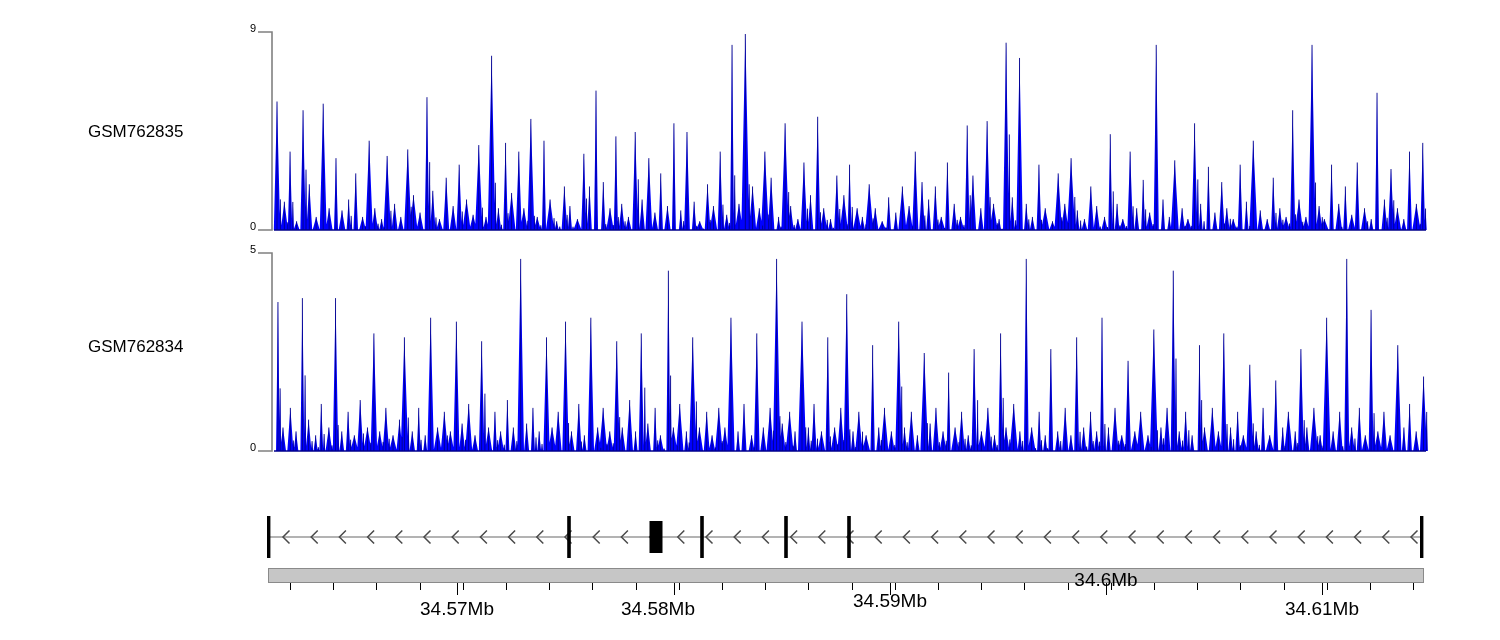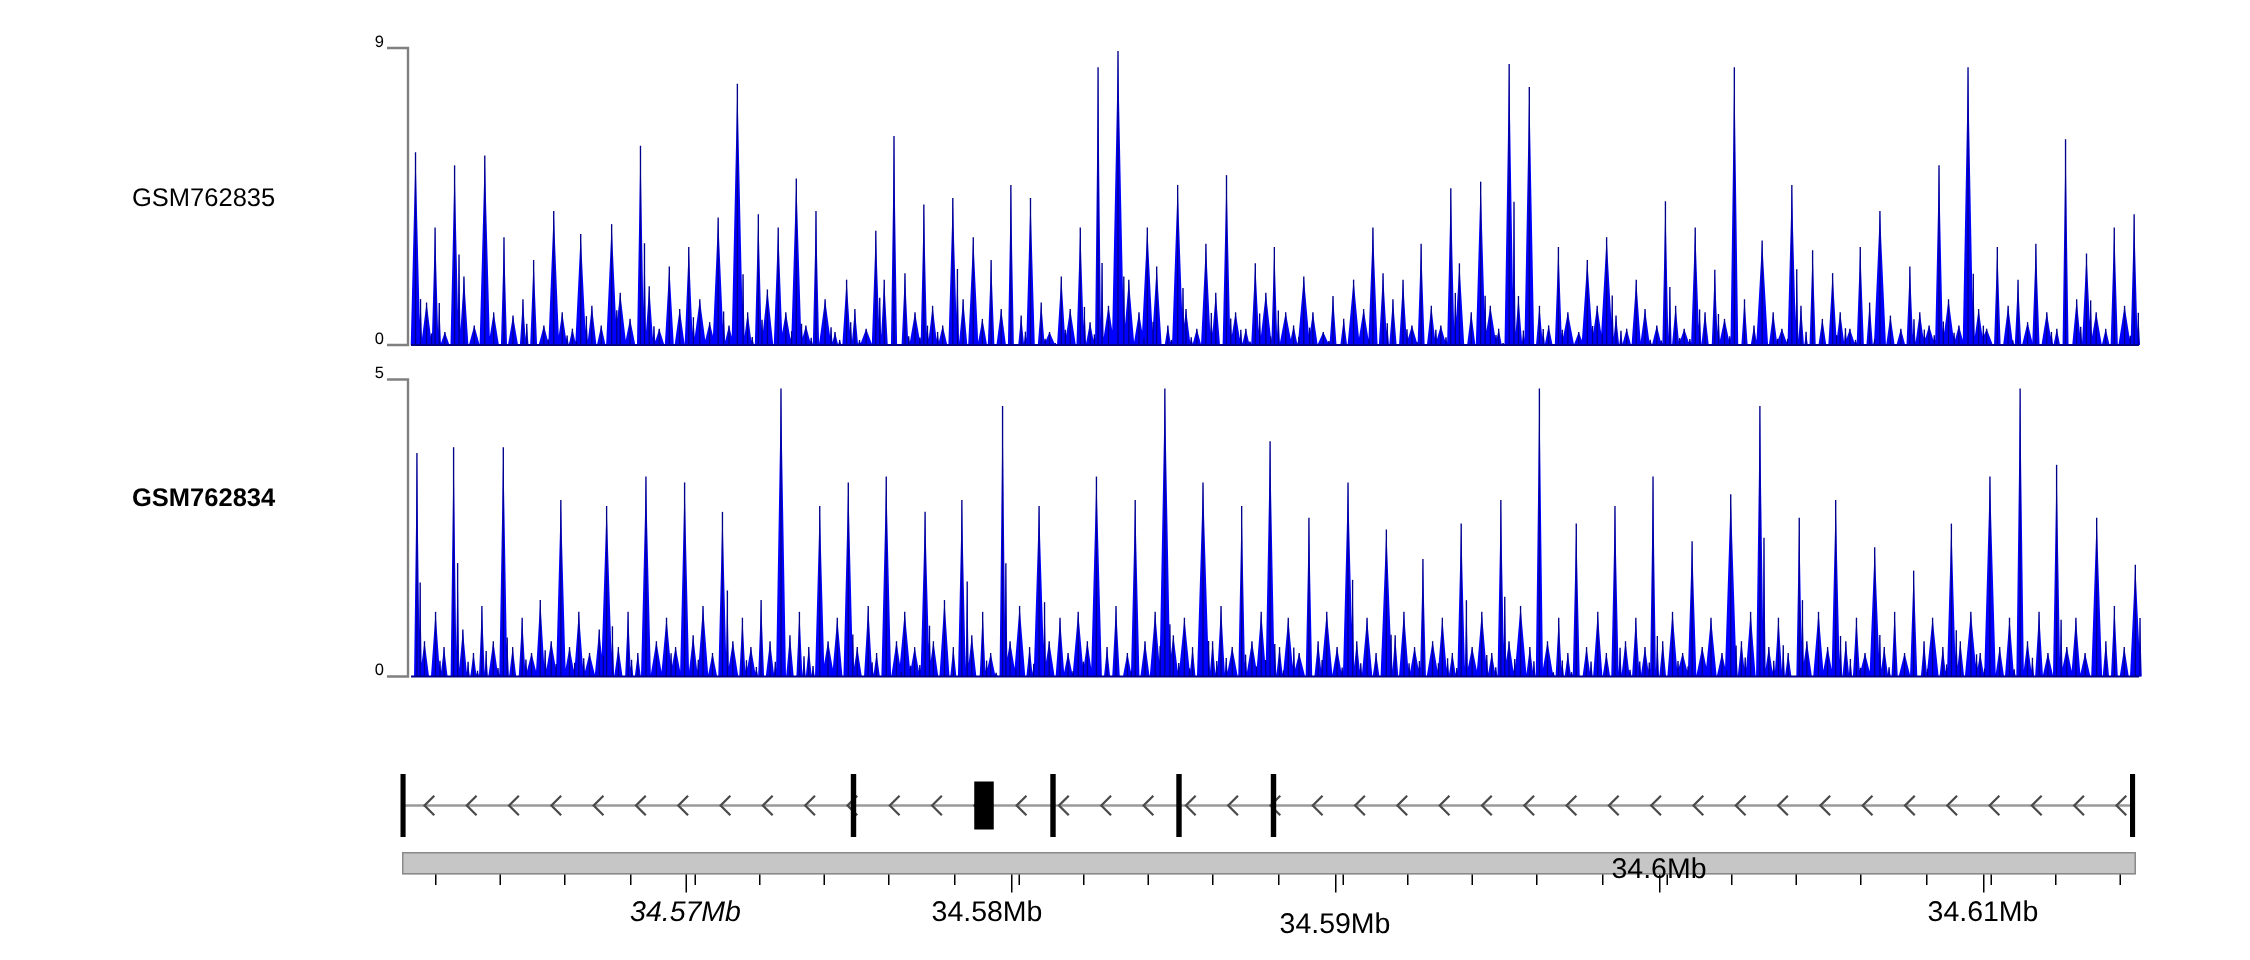--- a/index.html
+++ b/index.html
@@ -354,21 +354,21 @@
         <line x1="1403.80" y1="219.11" x2="1403.80" y2="230" stroke="#00008b" stroke-width="0.9"></line>
         <line x1="1409.50" y1="151.60" x2="1409.50" y2="230" stroke="#00008b" stroke-width="0.9"></line>
         <line x1="1416.38" y1="203.87" x2="1416.38" y2="230" stroke="#00008b" stroke-width="0.9"></line>
         <line x1="1420.19" y1="223.76" x2="1420.19" y2="230" stroke="#00008b" stroke-width="0.9"></line>
         <line x1="1422.76" y1="142.89" x2="1422.76" y2="230" stroke="#00008b" stroke-width="0.9"></line>
         <line x1="1425.54" y1="208.53" x2="1425.54" y2="230" stroke="#00008b" stroke-width="0.9"></line>
         <line x1="274" y1="230" x2="1426" y2="230" stroke="#00008b" stroke-width="1.4"></line>
       </g>
   </svg>
 
-  <div class="track-label" style="left:88px; top:322px;font-weight:bold;">GSM762834</div>
+  <div class="track-label" style="left:88px; top:337px;">GSM762834</div>
 
   <div class="axis-num" style="left:234px; top:243px; width:22px;">5</div>
   <div class="axis-num" style="left:234px; top:441px; width:22px;">0</div>
 
   <svg class="track" style="left:0px; top:0px;" width="1500" height="470">
     <path d="M 258 253 L 272 253 L 272 451 L 258 451" fill="none" stroke="#808080" stroke-width="1.6"></path>
     <g id="cov2">
         <path d="M 274 451 L 276.03 451.00 L 277.96 302.04 L 279.88 451.00 L 278.96 451.00 L 280.11 388.36 L 281.26 451.00 L 279.95 451.00 L 282.99 427.48 L 286.03 451.00 L 287.30 451.00 L 290.37 407.88 L 293.44 451.00 L 292.16 451.00 L 293.31 440.44 L 294.46 451.00 L 293.68 451.00 L 296.03 431.40 L 298.37 451.00 L 300.39 451.00 L 302.40 298.12 L 304.40 451.00 L 303.93 451.00 L 305.09 375.39 L 306.24 451.00 L 305.69 451.00 L 308.58 419.64 L 311.48 451.00 L 310.89 451.00 L 312.05 441.14 L 313.20 451.00 L 313.52 451.00 L 315.65 435.32 L 317.78 451.00 L 317.19 451.00 L 318.34 447.15 L 319.49 451.00 L 319.31 451.00 L 321.27 403.96 L 323.23 451.00 L 322.96 451.00 L 324.11 434.04 L 325.27 451.00 L 325.53 451.00 L 328.88 427.48 L 332.22 451.00 L 330.84 451.00 L 331.99 445.33 L 333.14 451.00 L 332.84 451.00 L 335.53 298.12 L 338.22 451.00 L 336.97 451.00 L 338.12 424.95 L 339.28 451.00 L 339.41 451.00 L 341.78 431.40 L 344.15 451.00 L 345.81 451.00 L 348.10 411.80 L 350.40 451.00 L 349.46 451.00 L 350.61 439.67 L 351.76 451.00 L 350.41 451.00 L 354.35 435.32 L 358.29 451.00 L 357.13 451.00 L 360.19 400.04 L 363.25 451.00 L 362.28 451.00 L 363.44 433.45 L 364.59 451.00 L 363.47 451.00 L 367.48 427.48 L 371.50 451.00 L 369.63 451.00 L 370.78 442.69 L 371.93 451.00 L 370.64 451.00 L 373.90 333.40 L 377.17 451.00 L 376.11 451.00 L 379.69 431.40 L 383.27 451.00 L 381.93 451.00 L 383.08 441.86 L 384.23 451.00 L 382.64 451.00 L 385.88 407.88 L 389.13 451.00 L 388.00 451.00 L 389.15 438.78 L 390.30 451.00 L 389.15 451.00 L 393.02 435.32 L 396.90 451.00 L 396.43 451.00 L 399.48 419.64 L 402.53 451.00 L 401.01 451.00 L 402.17 437.07 L 403.32 451.00 L 400.66 451.00 L 404.41 337.32 L 408.16 451.00 L 407.14 451.00 L 408.29 417.53 L 409.45 451.00 L 409.47 451.00 L 412.25 431.40 L 415.03 451.00 L 416.73 451.00 L 418.71 407.88 L 420.69 451.00 L 419.89 451.00 L 421.04 439.86 L 422.20 451.00 L 423.20 451.00 L 425.20 435.32 L 427.19 451.00 L 427.34 451.00 L 430.63 317.72 L 433.92 451.00 L 433.63 451.00 L 437.59 427.48 L 441.54 451.00 L 440.72 451.00 L 444.34 411.80 L 447.96 451.00 L 446.22 451.00 L 447.38 435.44 L 448.53 451.00 L 446.64 451.00 L 450.40 431.40 L 454.15 451.00 L 453.36 451.00 L 456.40 321.64 L 459.45 451.00 L 458.95 451.00 L 462.09 423.56 L 465.23 451.00 L 464.39 451.00 L 465.54 439.77 L 466.69 451.00 L 465.11 451.00 L 468.68 403.96 L 472.25 451.00 L 471.91 451.00 L 475.00 435.32 L 478.09 451.00 L 478.85 451.00 L 481.64 341.24 L 484.43 451.00 L 483.75 451.00 L 484.91 393.64 L 486.06 451.00 L 484.93 451.00 L 488.57 427.48 L 492.20 451.00 L 492.83 451.00 L 494.95 411.80 L 497.06 451.00 L 496.49 451.00 L 497.64 440.15 L 498.79 451.00 L 497.25 451.00 L 500.60 431.40 L 503.96 451.00 L 503.11 451.00 L 504.26 444.66 L 505.41 451.00 L 505.42 451.00 L 507.40 400.04 L 509.39 451.00 L 510.52 451.00 L 513.36 427.48 L 516.20 451.00 L 515.72 451.00 L 516.87 441.12 L 518.02 451.00 L 517.31 451.00 L 520.66 258.92 L 524.01 451.00 L 524.10 451.00 L 526.62 423.56 L 529.14 451.00 L 530.93 451.00 L 532.94 407.88 L 534.95 451.00 L 534.85 451.00 L 536.00 437.42 L 537.15 451.00 L 537.21 451.00 L 539.17 431.40 L 541.13 451.00 L 540.87 451.00 L 542.02 443.96 L 543.17 451.00 L 543.33 451.00 L 546.50 337.32 L 549.67 451.00 L 548.00 451.00 L 552.05 427.48 L 556.11 451.00 L 554.73 451.00 L 558.19 411.80 L 561.64 451.00 L 562.30 451.00 L 565.52 321.64 L 568.75 451.00 L 567.39 451.00 L 568.54 423.05 L 569.69 451.00 L 568.44 451.00 L 571.49 431.40 L 574.54 451.00 L 576.01 451.00 L 578.80 403.96 L 581.58 451.00 L 580.23 451.00 L 581.38 441.52 L 582.53 451.00 L 582.20 451.00 L 584.39 435.32 L 586.57 451.00 L 587.59 451.00 L 590.83 317.72 L 594.06 451.00 L 594.14 451.00 L 597.66 427.48 L 601.19 451.00 L 599.63 451.00 L 600.78 447.81 L 601.93 451.00 L 599.18 451.00 L 603.15 407.88 L 607.12 451.00 L 605.81 451.00 L 606.96 443.80 L 608.11 451.00 L 606.29 451.00 L 609.77 431.40 L 613.25 451.00 L 612.08 451.00 L 613.23 443.27 L 614.38 451.00 L 613.68 451.00 L 616.72 341.24 L 619.76 451.00 L 618.51 451.00 L 619.66 417.11 L 620.81 451.00 L 619.03 451.00 L 622.27 427.48 L 625.50 451.00 L 626.30 451.00 L 629.65 400.04 L 633.00 451.00 L 633.53 451.00 L 635.56 431.40 L 637.58 451.00 L 638.62 451.00 L 641.25 333.40 L 643.88 451.00 L 643.64 451.00 L 644.79 387.63 L 645.94 451.00 L 644.83 451.00 L 647.86 423.56 L 650.90 451.00 L 653.11 451.00 L 655.11 407.88 L 657.10 451.00 L 656.57 451.00 L 657.72 440.35 L 658.87 451.00 L 657.20 451.00 L 660.44 435.32 L 663.68 451.00 L 662.94 451.00 L 664.10 448.54 L 665.25 451.00 L 666.34 451.00 L 668.38 270.68 L 670.41 451.00 L 669.43 451.00 L 670.58 375.54 L 671.74 451.00 L 669.45 451.00 L 673.39 427.48 L 677.34 451.00 L 676.15 451.00 L 677.30 445.59 L 678.46 451.00 L 675.94 451.00 L 679.73 403.96 L 683.52 451.00 L 684.25 451.00 L 686.39 431.40 L 688.53 451.00 L 687.99 451.00 L 689.14 442.45 L 690.29 451.00 L 689.08 451.00 L 692.71 337.32 L 696.34 451.00 L 695.22 451.00 L 696.37 401.44 L 697.53 451.00 L 695.83 451.00 L 699.45 427.48 L 703.08 451.00 L 703.75 451.00 L 706.68 411.80 L 709.62 451.00 L 708.85 451.00 L 712.06 435.32 L 715.27 451.00 L 714.25 451.00 L 715.40 447.36 L 716.56 451.00 L 714.99 451.00 L 718.79 407.88 L 722.59 451.00 L 721.07 451.00 L 722.22 441.08 L 723.37 451.00 L 721.55 451.00 L 724.91 427.48 L 728.27 451.00 L 727.31 451.00 L 730.96 317.72 L 734.61 451.00 L 735.99 451.00 L 738.03 431.40 L 740.07 451.00 L 741.49 451.00 L 744.01 403.96 L 746.53 451.00 L 748.62 451.00 L 751.58 435.32 L 754.55 451.00 L 753.07 451.00 L 754.23 447.43 L 755.38 451.00 L 753.94 451.00 L 756.79 333.40 L 759.63 451.00 L 760.28 451.00 L 763.33 427.48 L 766.38 451.00 L 766.50 451.00 L 770.10 407.88 L 773.70 451.00 L 772.28 451.00 L 773.43 430.62 L 774.58 451.00 L 772.93 451.00 L 776.58 258.92 L 780.23 451.00 L 778.78 451.00 L 779.93 416.15 L 781.08 451.00 L 778.85 451.00 L 782.24 423.56 L 785.64 451.00 L 784.70 451.00 L 785.85 442.00 L 787.00 451.00 L 785.71 451.00 L 789.61 411.80 L 793.51 451.00 L 791.92 451.00 L 793.08 445.63 L 794.23 451.00 L 793.05 451.00 L 795.03 431.40 L 797.02 451.00 L 797.97 451.00 L 802.00 321.64 L 806.04 451.00 L 804.58 451.00 L 805.73 427.32 L 806.88 451.00 L 806.39 451.00 L 808.39 427.48 L 810.39 451.00 L 810.04 451.00 L 811.19 440.71 L 812.35 451.00 L 811.38 451.00 L 814.02 403.96 L 816.67 451.00 L 816.34 451.00 L 817.50 438.62 L 818.65 451.00 L 817.78 451.00 L 821.48 431.40 L 825.18 451.00 L 825.50 451.00 L 827.78 337.32 L 830.07 451.00 L 829.23 451.00 L 830.38 436.40 L 831.53 451.00 L 830.84 451.00 L 834.63 427.48 L 838.43 451.00 L 836.58 451.00 L 837.73 444.26 L 838.88 451.00 L 837.38 451.00 L 840.79 407.88 L 844.19 451.00 L 842.64 451.00 L 843.80 440.07 L 844.95 451.00 L 843.70 451.00 L 846.72 294.20 L 849.74 451.00 L 848.70 451.00 L 849.85 429.38 L 851.00 451.00 L 850.83 451.00 L 853.02 431.40 L 855.21 451.00 L 854.51 451.00 L 855.66 446.94 L 856.82 451.00 L 855.24 451.00 L 858.84 411.80 L 862.43 451.00 L 861.38 451.00 L 862.53 431.66 L 863.68 451.00 L 862.12 451.00 L 866.10 435.32 L 870.08 451.00 L 870.45 451.00 L 872.63 345.16 L 874.82 451.00 L 876.26 451.00 L 878.74 427.48 L 881.22 451.00 L 880.27 451.00 L 881.42 440.06 L 882.57 451.00 L 880.61 451.00 L 884.49 407.88 L 888.37 451.00 L 888.08 451.00 L 891.39 431.40 L 894.71 451.00 L 893.61 451.00 L 894.76 444.94 L 895.91 451.00 L 895.27 451.00 L 898.68 321.64 L 902.09 451.00 L 900.57 451.00 L 901.72 386.56 L 902.87 451.00 L 902.06 451.00 L 904.52 427.48 L 906.98 451.00 L 906.01 451.00 L 907.16 442.22 L 908.31 451.00 L 907.82 451.00 L 911.36 411.80 L 914.90 451.00 L 915.12 451.00 L 917.38 435.32 L 919.63 451.00 L 920.37 451.00 L 924.24 353.00 L 928.10 451.00 L 926.21 451.00 L 927.36 423.12 L 928.51 451.00 L 928.02 451.00 L 930.11 423.56 L 932.21 451.00 L 932.66 451.00 L 935.95 407.88 L 939.25 451.00 L 938.22 451.00 L 939.37 442.16 L 940.52 451.00 L 939.51 451.00 L 943.04 431.40 L 946.57 451.00 L 945.10 451.00 L 946.26 440.73 L 947.41 451.00 L 946.62 451.00 L 948.62 372.60 L 950.62 451.00 L 951.14 451.00 L 955.07 427.48 L 958.99 451.00 L 957.79 451.00 L 958.94 442.17 L 960.09 451.00 L 958.36 451.00 L 961.57 411.80 L 964.79 451.00 L 963.89 451.00 L 965.05 438.84 L 966.20 451.00 L 965.78 451.00 L 968.23 435.32 L 970.68 451.00 L 970.06 451.00 L 971.21 445.30 L 972.36 451.00 L 971.50 451.00 L 974.12 349.08 L 976.74 451.00 L 976.45 451.00 L 977.60 400.14 L 978.75 451.00 L 977.46 451.00 L 981.43 431.40 L 985.40 451.00 L 984.25 451.00 L 987.87 407.88 L 991.49 451.00 L 990.03 451.00 L 991.18 436.68 L 992.33 451.00 L 991.84 451.00 L 994.50 435.32 L 997.16 451.00 L 996.02 451.00 L 997.18 444.89 L 998.33 451.00 L 998.30 451.00 L 1000.58 333.40 L 1002.86 451.00 L 1002.02 451.00 L 1003.18 397.90 L 1004.33 451.00 L 1002.55 451.00 L 1006.02 427.48 L 1009.48 451.00 L 1008.67 451.00 L 1009.83 439.40 L 1010.98 451.00 L 1009.64 451.00 L 1013.70 403.96 L 1017.75 451.00 L 1017.42 451.00 L 1019.90 431.40 L 1022.38 451.00 L 1021.46 451.00 L 1022.61 440.91 L 1023.76 451.00 L 1023.85 451.00 L 1026.26 258.92 L 1028.68 451.00 L 1027.75 451.00 L 1031.66 427.48 L 1035.57 451.00 L 1034.43 451.00 L 1035.58 448.13 L 1036.73 451.00 L 1037.05 451.00 L 1039.15 411.80 L 1041.26 451.00 L 1040.38 451.00 L 1041.53 440.26 L 1042.68 451.00 L 1043.09 451.00 L 1045.23 435.32 L 1047.36 451.00 L 1046.56 451.00 L 1047.71 448.08 L 1048.86 451.00 L 1048.50 451.00 L 1050.84 349.08 L 1053.17 451.00 L 1055.04 451.00 L 1057.70 431.40 L 1060.35 451.00 L 1059.54 451.00 L 1060.69 441.08 L 1061.84 451.00 L 1062.08 451.00 L 1065.18 407.88 L 1068.28 451.00 L 1068.40 451.00 L 1070.91 435.32 L 1073.42 451.00 L 1074.18 451.00 L 1076.65 337.32 L 1079.12 451.00 L 1078.89 451.00 L 1080.04 431.82 L 1081.19 451.00 L 1080.89 451.00 L 1083.67 427.48 L 1086.46 451.00 L 1085.51 451.00 L 1086.66 446.53 L 1087.81 451.00 L 1088.03 451.00 L 1090.56 411.80 L 1093.09 451.00 L 1092.00 451.00 L 1093.16 441.05 L 1094.31 451.00 L 1093.82 451.00 L 1096.65 431.40 L 1099.49 451.00 L 1098.37 451.00 L 1099.52 441.64 L 1100.68 451.00 L 1100.01 451.00 L 1102.01 317.72 L 1104.00 451.00 L 1103.74 451.00 L 1104.90 423.97 L 1106.05 451.00 L 1106.22 451.00 L 1108.47 427.48 L 1110.73 451.00 L 1111.54 451.00 L 1115.01 407.88 L 1118.48 451.00 L 1117.52 451.00 L 1118.67 440.70 L 1119.82 451.00 L 1117.69 451.00 L 1121.75 435.32 L 1125.81 451.00 L 1124.24 451.00 L 1125.39 444.09 L 1126.55 451.00 L 1125.18 451.00 L 1128.06 360.84 L 1130.94 451.00 L 1130.79 451.00 L 1134.82 431.40 L 1138.85 451.00 L 1136.87 451.00 L 1140.66 411.80 L 1144.46 451.00 L 1144.52 451.00 L 1147.98 435.32 L 1151.45 451.00 L 1149.99 451.00 L 1151.14 446.79 L 1152.30 451.00 L 1149.86 451.00 L 1153.83 329.48 L 1157.79 451.00 L 1156.21 451.00 L 1157.37 430.27 L 1158.52 451.00 L 1158.50 451.00 L 1160.96 427.48 L 1163.42 451.00 L 1162.32 451.00 L 1163.47 438.34 L 1164.62 451.00 L 1163.69 451.00 L 1167.07 407.88 L 1170.44 451.00 L 1170.71 451.00 L 1173.27 270.68 L 1175.83 451.00 L 1174.84 451.00 L 1175.99 358.55 L 1177.14 451.00 L 1176.32 451.00 L 1179.23 431.40 L 1182.13 451.00 L 1181.35 451.00 L 1182.50 440.58 L 1183.65 451.00 L 1183.08 451.00 L 1185.62 411.80 L 1188.17 451.00 L 1187.68 451.00 L 1188.83 430.21 L 1189.98 451.00 L 1189.96 451.00 L 1192.12 435.32 L 1194.27 451.00 L 1197.56 451.00 L 1199.49 345.16 L 1201.41 451.00 L 1200.48 451.00 L 1201.63 400.09 L 1202.78 451.00 L 1201.19 451.00 L 1204.56 427.48 L 1207.93 451.00 L 1208.79 451.00 L 1212.34 407.88 L 1215.89 451.00 L 1214.83 451.00 L 1218.41 431.40 L 1221.99 451.00 L 1221.00 451.00 L 1223.79 333.40 L 1226.58 451.00 L 1225.86 451.00 L 1227.01 424.00 L 1228.16 451.00 L 1228.27 451.00 L 1230.56 427.48 L 1232.85 451.00 L 1232.45 451.00 L 1233.60 439.28 L 1234.76 451.00 L 1235.27 451.00 L 1237.64 411.80 L 1240.01 451.00 L 1239.04 451.00 L 1240.20 445.21 L 1241.35 451.00 L 1239.39 451.00 L 1243.34 435.32 L 1247.29 451.00 L 1246.34 451.00 L 1249.80 364.76 L 1253.26 451.00 L 1252.08 451.00 L 1253.23 423.40 L 1254.38 451.00 L 1253.55 451.00 L 1256.17 431.40 L 1258.78 451.00 L 1258.23 451.00 L 1259.38 444.89 L 1260.54 451.00 L 1261.01 451.00 L 1263.09 407.88 L 1265.18 451.00 L 1265.77 451.00 L 1269.70 435.32 L 1273.63 451.00 L 1273.35 451.00 L 1275.78 380.44 L 1278.20 451.00 L 1280.60 451.00 L 1282.70 427.48 L 1284.81 451.00 L 1283.91 451.00 L 1285.07 445.86 L 1286.22 451.00 L 1284.35 451.00 L 1288.39 411.80 L 1292.43 451.00 L 1293.03 451.00 L 1295.22 431.40 L 1297.41 451.00 L 1296.59 451.00 L 1297.74 442.96 L 1298.90 451.00 L 1297.94 451.00 L 1300.92 349.08 L 1303.90 451.00 L 1303.03 451.00 L 1304.19 420.10 L 1305.34 451.00 L 1304.36 451.00 L 1306.88 427.48 L 1309.40 451.00 L 1309.91 451.00 L 1313.90 407.88 L 1317.89 451.00 L 1316.54 451.00 L 1317.69 436.21 L 1318.84 451.00 L 1317.47 451.00 L 1320.14 435.32 L 1322.81 451.00 L 1321.89 451.00 L 1323.04 445.66 L 1324.19 451.00 L 1322.74 451.00 L 1326.63 317.72 L 1330.52 451.00 L 1330.22 451.00 L 1333.13 431.40 L 1336.04 451.00 L 1336.63 451.00 L 1339.66 411.80 L 1342.69 451.00 L 1341.61 451.00 L 1342.76 446.20 L 1343.91 451.00 L 1344.22 451.00 L 1346.74 258.92 L 1349.26 451.00 L 1348.64 451.00 L 1351.67 427.48 L 1354.70 451.00 L 1353.80 451.00 L 1354.95 438.50 L 1356.10 451.00 L 1356.74 451.00 L 1359.37 407.88 L 1362.00 451.00 L 1361.75 451.00 L 1365.29 435.32 L 1368.83 451.00 L 1368.64 451.00 L 1371.07 309.88 L 1373.49 451.00 L 1372.91 451.00 L 1374.06 413.14 L 1375.21 451.00 L 1373.84 451.00 L 1377.86 431.40 L 1381.87 451.00 L 1380.82 451.00 L 1383.94 411.80 L 1387.05 451.00 L 1386.52 451.00 L 1390.06 435.32 L 1393.60 451.00 L 1394.13 451.00 L 1397.78 345.16 L 1401.42 451.00 L 1401.77 451.00 L 1403.91 427.48 L 1406.04 451.00 L 1407.30 451.00 L 1409.59 403.96 L 1411.88 451.00 L 1413.16 451.00 L 1416.17 431.40 L 1419.18 451.00 L 1420.00 451.00 L 1423.55 376.52 L 1427.09 451.00 L 1425.53 451.00 L 1426.68 411.95 L 1427.84 451.00 L 1426 451 Z" fill="#0000ff" stroke="none"></path>
         <line x1="277.96" y1="302.04" x2="277.96" y2="451" stroke="#00008b" stroke-width="0.9"></line>
         <line x1="280.11" y1="388.36" x2="280.11" y2="451" stroke="#00008b" stroke-width="0.9"></line>
@@ -742,20 +742,20 @@
       <div class="tick" style="left: 1327px; top: 583px; height: 7px;"></div>
       <div class="tick" style="left: 1370px; top: 583px; height: 7px;"></div>
       <div class="tick" style="left: 1413px; top: 583px; height: 7px;"></div>
       <div class="tick" style="left: 457px; top: 583px; height: 12px;"></div>
       <div class="tick" style="left: 674px; top: 583px; height: 12px;"></div>
       <div class="tick" style="left: 890px; top: 583px; height: 12px;"></div>
       <div class="tick" style="left: 1106px; top: 583px; height: 12px;"></div>
       <div class="tick" style="left: 1322px; top: 583px; height: 12px;"></div>
     </div>
   <div id="tickLabels">
-      <div class="tick-label" style="left: 457px; top: 598px; font-style: italic;">34.57Mb</div>
+      <div class="tick-label" style="left: 457px; top: 598px;">34.57Mb</div>
       <div class="tick-label" style="left: 658px; top: 598px;">34.58Mb</div>
-      <div class="tick-label" style="left: 890px; top: 606px;">34.59Mb</div>
+      <div class="tick-label" style="left: 890px; top: 590px;">34.59Mb</div>
       <div class="tick-label" style="left: 1106px; top: 569px;">34.6Mb</div>
       <div class="tick-label" style="left: 1322px; top: 598px;">34.61Mb</div>
     </div>
 
 </div>
 
 </body></html>

